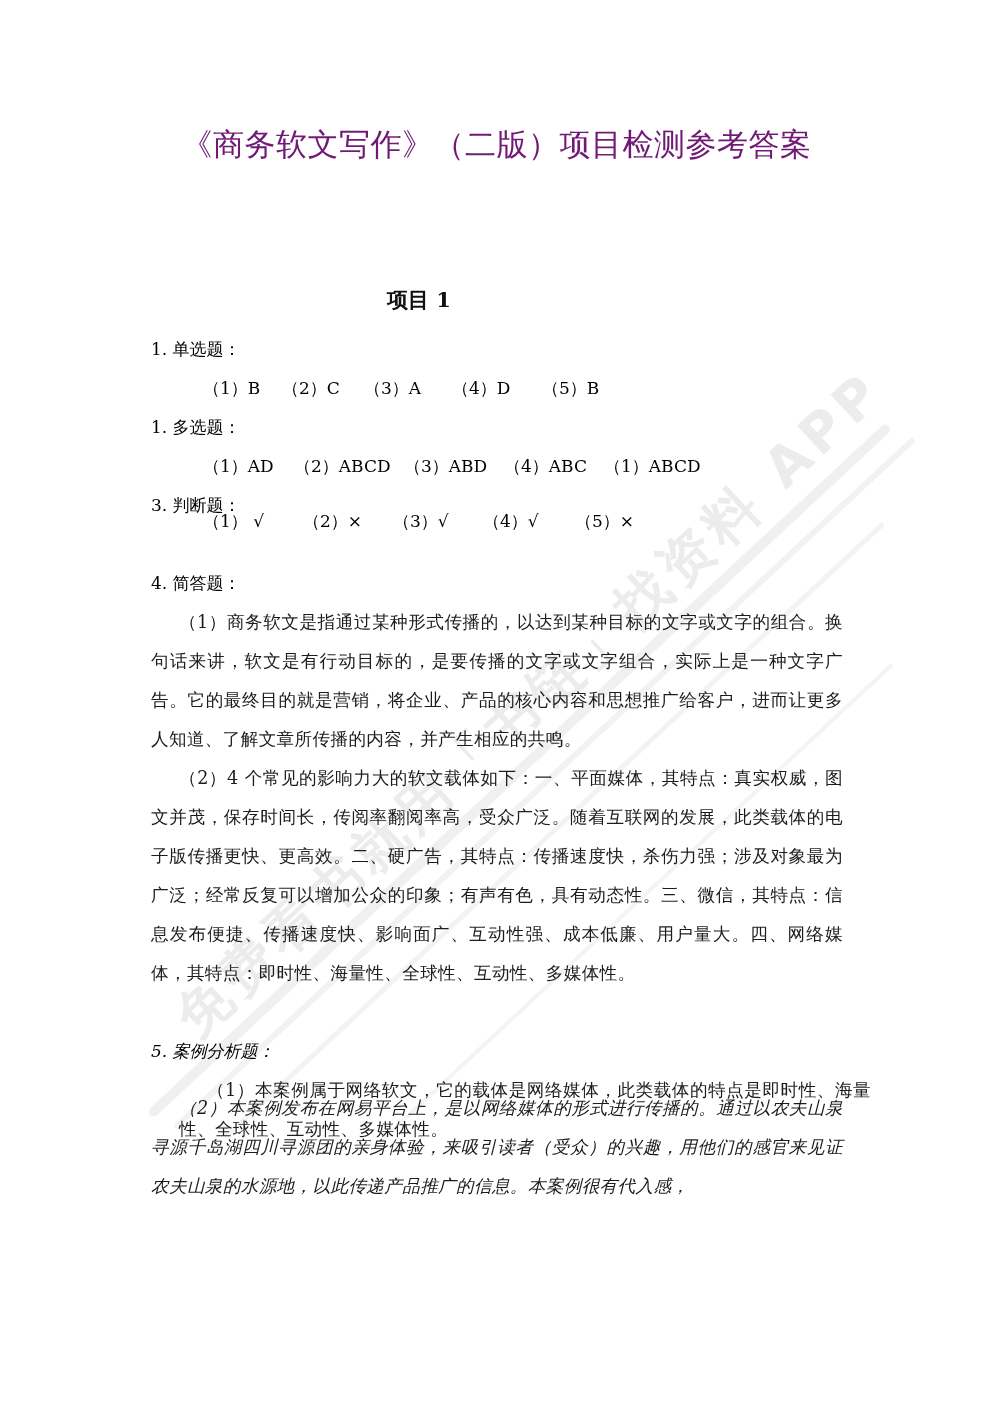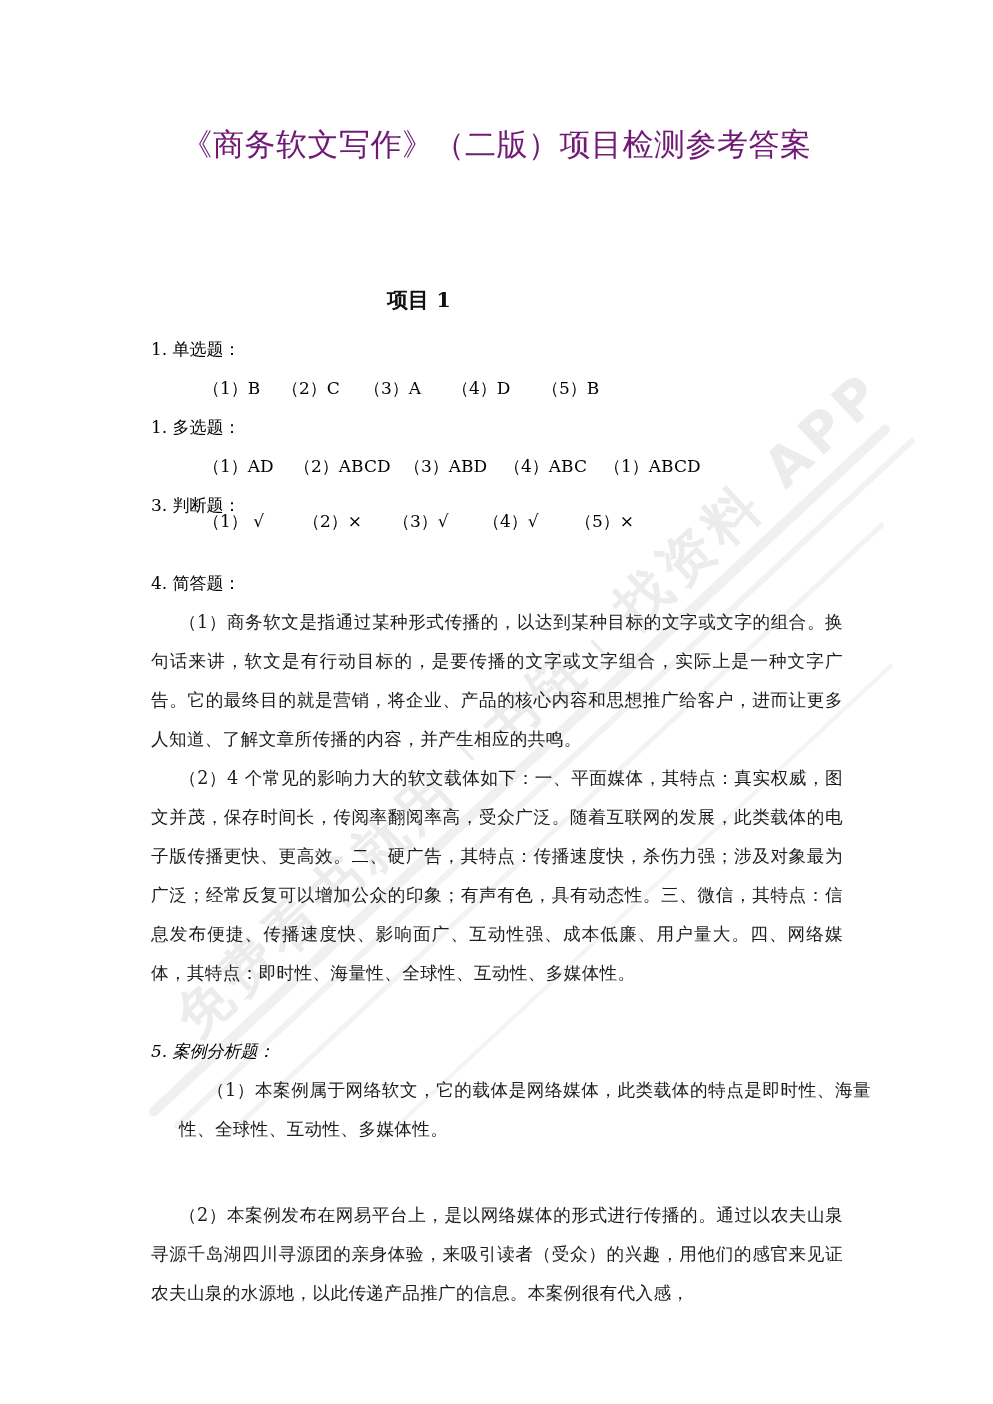--- a/index.html
+++ b/index.html
@@ -67,14 +67,14 @@
   <div class="line answers" style="top:502px;">
     <span style="width:100px">（1） √</span><span style="width:90px">（2）×</span><span style="width:90px">（3）√</span><span style="width:92px">（4）√</span><span>（5）×</span>
   </div>
 
   <div class="line" style="top:564px;">4. 简答题：</div>
   <div class="para" style="top:603px;">（1）商务软文是指通过某种形式传播的，以达到某种目标的文字或文字的组合。换句话来讲，软文是有行动目标的，是要传播的文字或文字组合，实际上是一种文字广告。它的最终目的就是营销，将企业、产品的核心内容和思想推广给客户，进而让更多人知道、了解文章所传播的内容，并产生相应的共鸣。</div>
   <div class="para" style="top:759px;">（2）4 个常见的影响力大的软文载体如下：一、平面媒体，其特点：真实权威，图文并茂，保存时间长，传阅率翻阅率高，受众广泛。随着互联网的发展，此类载体的电子版传播更快、更高效。二、硬广告，其特点：传播速度快，杀伤力强；涉及对象最为广泛；经常反复可以增加公众的印象；有声有色，具有动态性。三、微信，其特点：信息发布便捷、传播速度快、影响面广、互动性强、成本低廉、用户量大。四、网络媒体，其特点：即时性、海量性、全球性、互动性、多媒体性。</div>
 
   <div class="line" style="top:1032px;font-style:italic;">5. 案例分析题：</div>
   <div class="para" style="top:1071px;margin-left:28px;">（1）本案例属于网络软文，它的载体是网络媒体，此类载体的特点是即时性、海量性、全球性、互动性、多媒体性。</div>
-  <div class="para" style="top:1196px;">（2）本案例发布在网易平台上，是以网络媒体的形式进行传播的。通过以农夫山泉寻源千岛湖四川寻源团的亲身体验，来吸引读者（受众）的兴趣，用他们的感官来见证农夫山泉的水源地，以此传递产品推广的信息。本案例很有代入感，</div>
+  <div class="para" style="top:1089px;font-style:italic;">（2）本案例发布在网易平台上，是以网络媒体的形式进行传播的。通过以农夫山泉寻源千岛湖四川寻源团的亲身体验，来吸引读者（受众）的兴趣，用他们的感官来见证农夫山泉的水源地，以此传递产品推广的信息。本案例很有代入感，</div>
 </div>
 
 </body></html>

